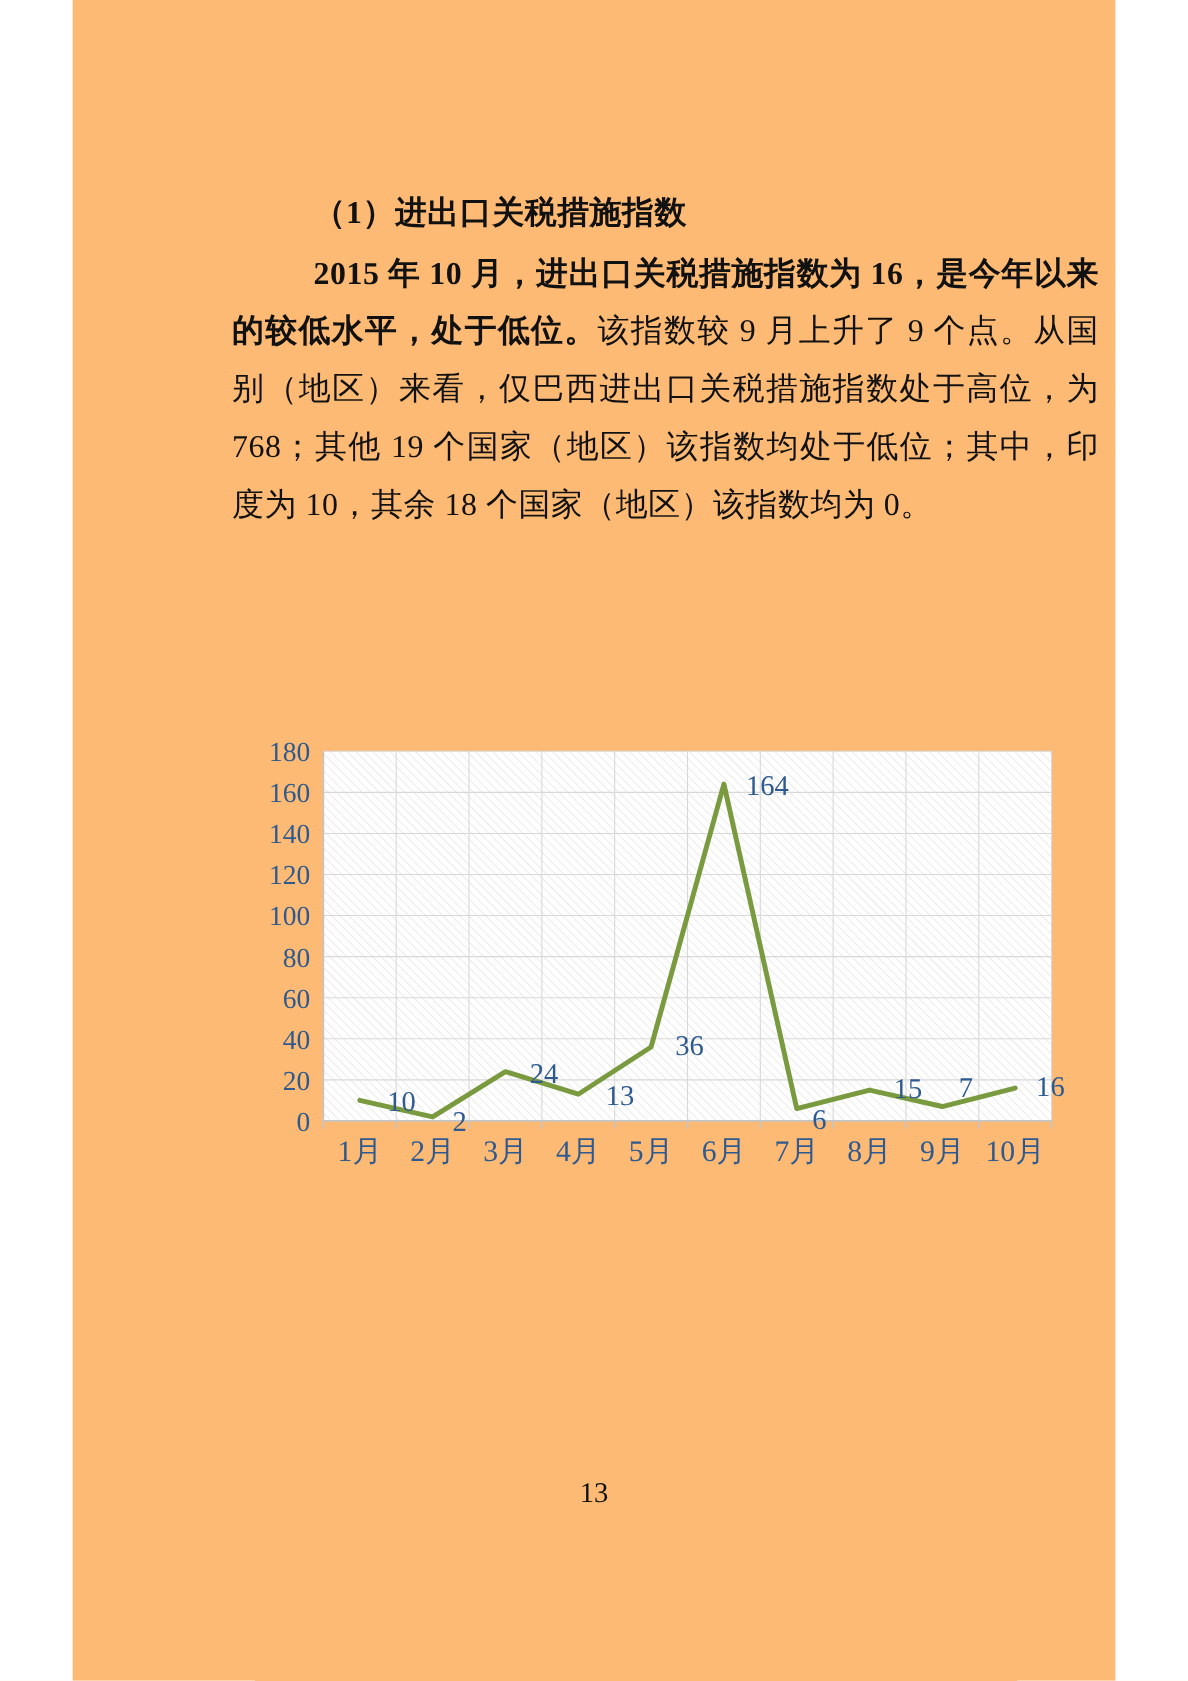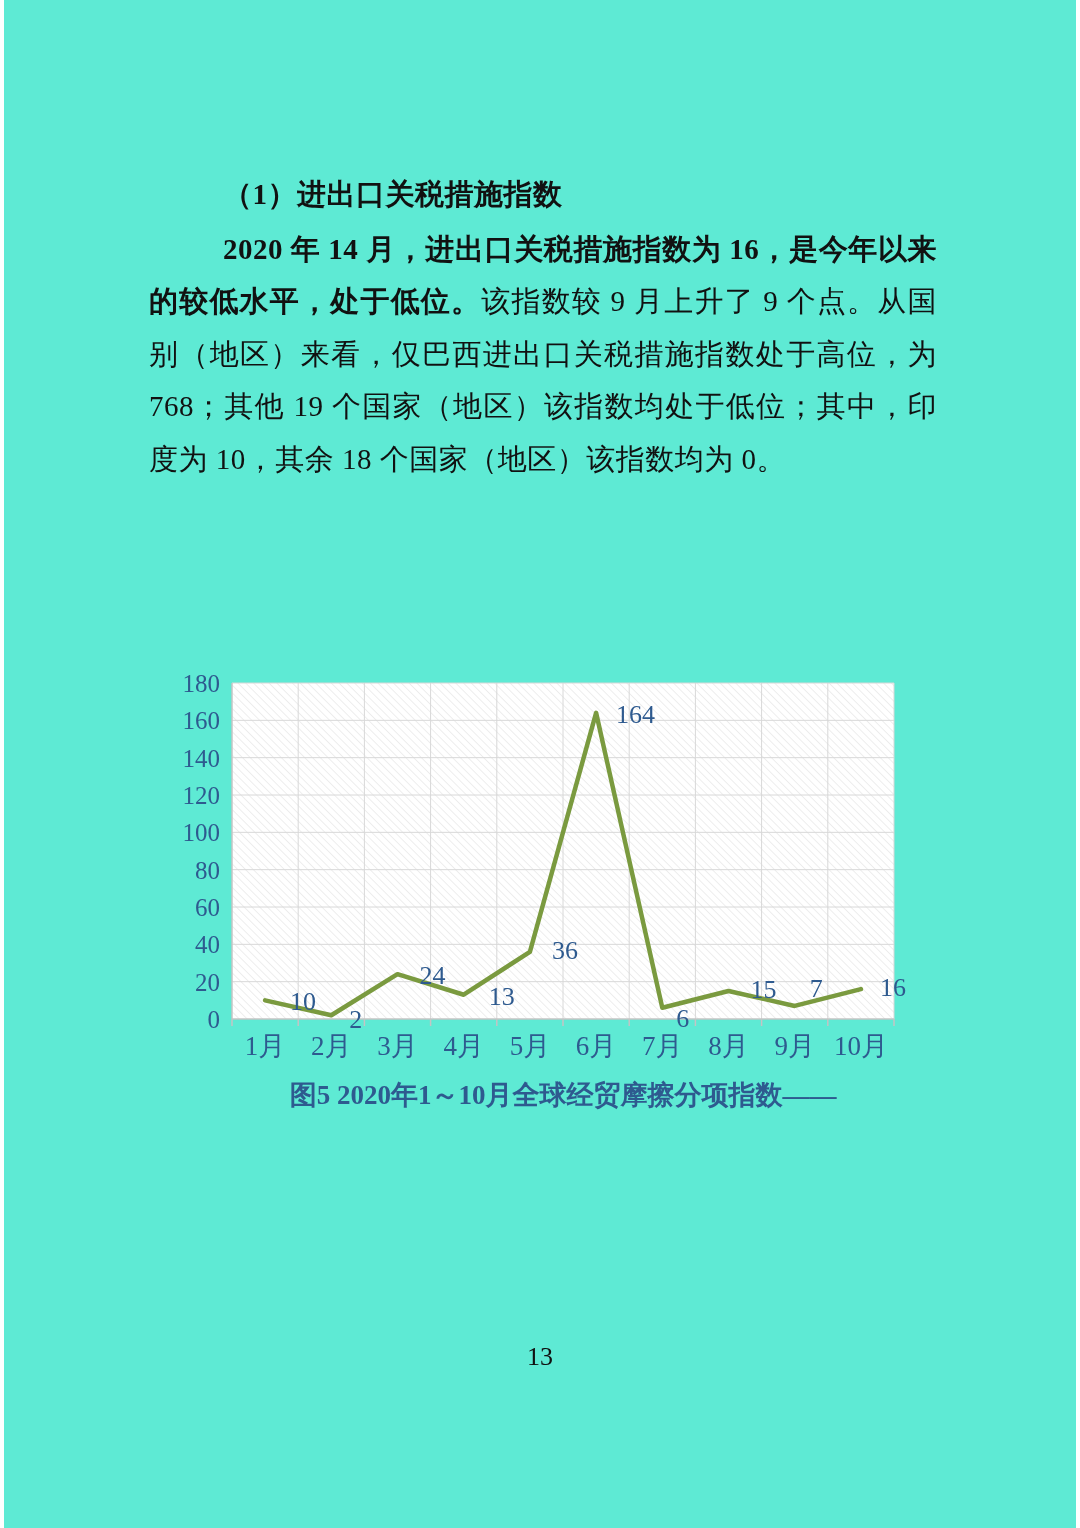--- a/index.html
+++ b/index.html
@@ -1,17 +1,17 @@
 <!DOCTYPE html>
 <html><head>
 <meta charset="utf-8">
 <style>
   html,body { margin:0; padding:0; background:#ffffff; }
   .page {
-    position:relative; width:1072px; height:1528px; background:#5eead4;
+    position:relative; width:948px; height:1528px; background:#fdba74;
     font-family:"Liberation Serif","DejaVu Serif",serif; color:#111;
     overflow:hidden; margin:0 auto;
   }
   .text-block {
     position:absolute; left:145px; top:168px; width:788px;
     font-size:29px; line-height:52.5px; text-align:justify;
     letter-spacing:0.5px;
   }
   .heading {
     margin:0 0 2px 0; font-size:29px; font-weight:bold; padding-left:74px;
@@ -31,21 +31,21 @@
     text-align:center; font-size:26px; color:#111;
   }
 </style>
 </head>
 <body>
 
 <div class="page">
 
   <div class="text-block">
     <h3 class="heading">（1）进出口关税措施指数</h3>
-    <p class="para"><strong>2020 年 14 月，进出口关税措施指数为 16，是今年以来的较低水平，处于低位。</strong><span>该指数较 9 月上升了 9 个点。从国别（地区）来看，仅巴西进出口关税措施指数处于高位，为 768；其他 19 个国家（地区）该指数均处于低位；其中，印度为 10，其余 18 个国家（地区）该指数均为 0。</span></p>
+    <p class="para"><strong>2015 年 10 月，进出口关税措施指数为 16，是今年以来的较低水平，处于低位。</strong><span>该指数较 9 月上升了 9 个点。从国别（地区）来看，仅巴西进出口关税措施指数处于高位，为 768；其他 19 个国家（地区）该指数均处于低位；其中，印度为 10，其余 18 个国家（地区）该指数均为 0。</span></p>
   </div>
 
   <figure class="chart-figure">
     <svg viewBox="0 0 760 400" xmlns="http://www.w3.org/2000/svg">
       <defs>
         <pattern id="hatch" width="5.5" height="5.5" patternUnits="userSpaceOnUse" patternTransform="rotate(-45)">
           <rect width="5.5" height="5.5" fill="#ffffff"></rect>
           <line x1="0" y1="0" x2="0" y2="5.5" stroke="#E4E4E4" stroke-width="1.3"></line>
         </pattern>
       </defs>
@@ -122,19 +122,18 @@
           <text x="324.70000000000005" y="332.73333333333335" fill="#2E5A8F" font-size="26">13</text>
           <text x="387.90000000000003" y="286.8" fill="#2E5A8F" font-size="26">36</text>
           <text x="452.1" y="50.866666666666674" fill="#2E5A8F" font-size="26">164</text>
           <text x="512.3" y="354.8" fill="#2E5A8F" font-size="26">6</text>
           <text x="586.5" y="326" fill="#2E5A8F" font-size="26">15</text>
           <text x="645.7" y="324.93333333333334" fill="#2E5A8F" font-size="26">7</text>
           <text x="715.9" y="324.1333333333333" fill="#2E5A8F" font-size="26">16</text>
         </g>
     </svg>
     <figcaption style="color: rgb(46, 90, 143);">
-      <div>图5 2020年1～10月全球经贸摩擦分项指数——</div>
     </figcaption>
   </figure>
 
   <div class="page-number">13</div>
 
 </div>
 
 </body></html>

